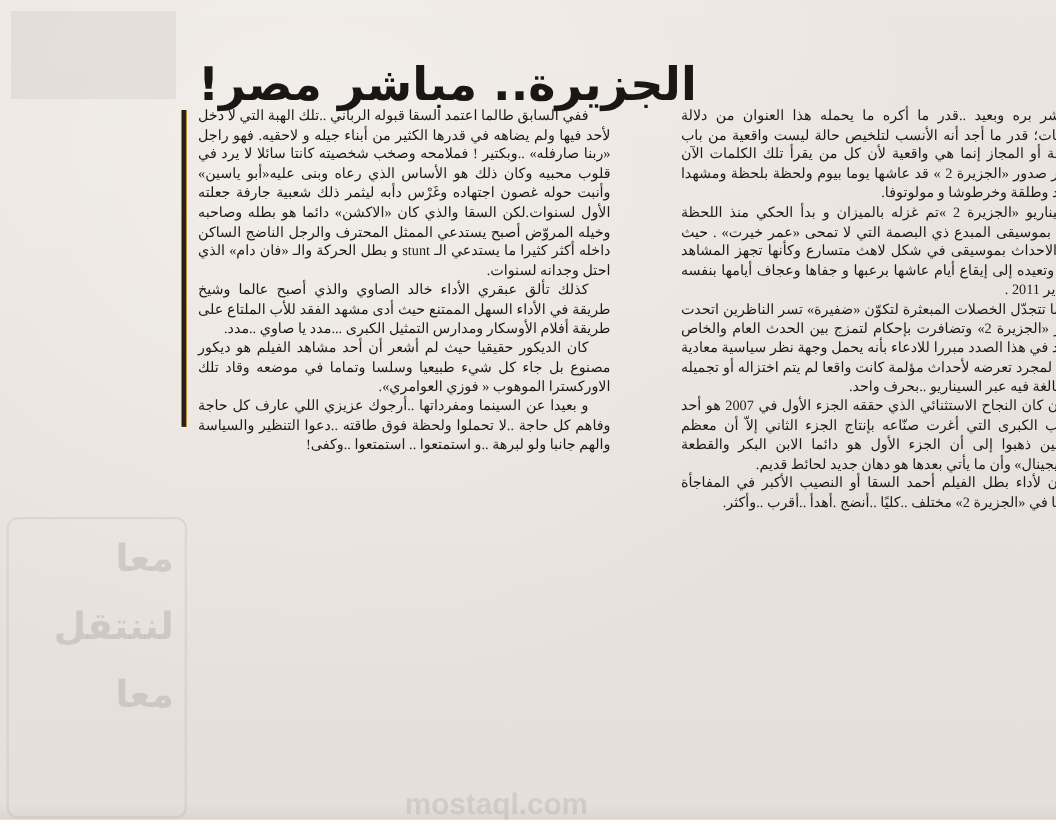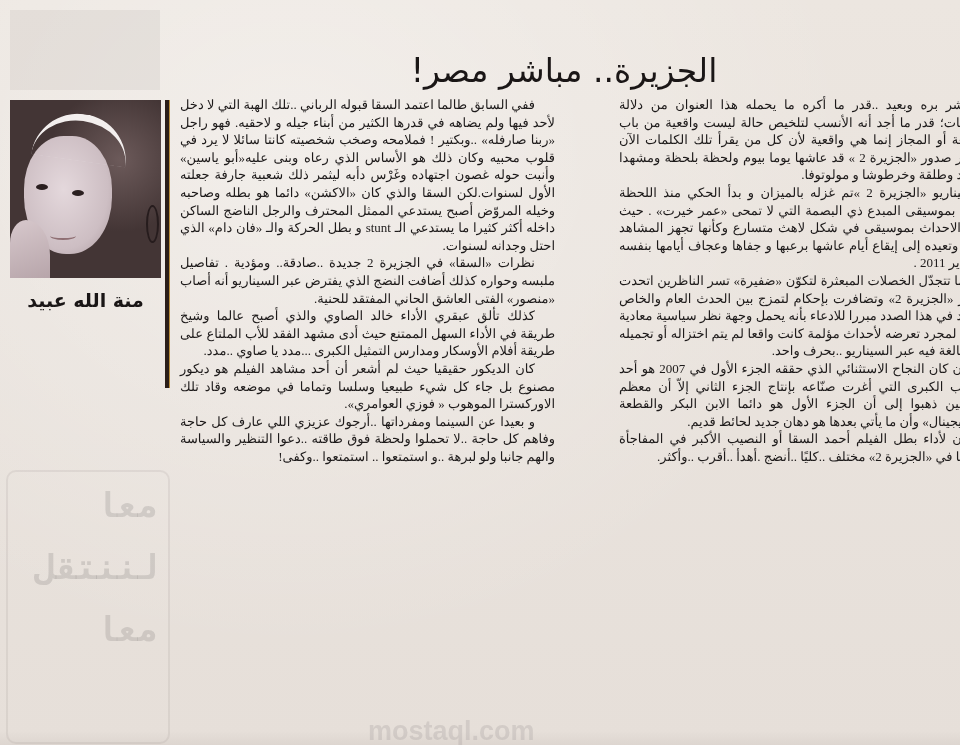--- a/index.html
+++ b/index.html
@@ -41,25 +41,25 @@
       left: 10px;
       width: 150px;
       height: 80px;
       background: rgba(150,140,135,0.12);
     }
     .headline {
       position: absolute;
       top: 28px;
       left: 180px;
       width: 768px;
-      text-align: center;
+      text-align: left;
       direction: rtl;
       font-family: "DejaVu Sans", sans-serif;
-      font-weight: normal;
-      font-size: 33px;
+      font-weight: bold;
+      font-size: 42px;
       line-height: 42px;
       color: #1a1616;
       letter-spacing: 0px;
     }
     .sidebar {
       position: absolute;
       left: 10px;
       top: 100px;
       width: 151px;
     }
@@ -150,21 +150,20 @@
     }
     .ghost-box .gl {
       direction: rtl;
       text-align: right;
       font-weight: bold;
       font-size: 34px;
       line-height: 52px;
       color: rgba(90,85,85,0.35);
       padding-right: 10px;
       margin-top: 10px;
-      font-family: Liberation Mono, monospace;
     }
     .rule {
       position: absolute;
       left: 165px;
       top: 100px;
       width: 4px;
       height: 288px;
       background: #2a1d18;
       box-shadow: 1px 0 0 #b58a3a;
     }
@@ -212,52 +211,39 @@
 </head>
 <body>
 
 <div class="paper">
 
   <div class="ghost-top-left"></div>
   <div class="ghost-top"></div>
 
   <h1 class="headline">الجزيرة.. مباشر مصر!</h1>
 
-  <div class="sidebar">
-    <div class="photo">
-      <div class="face"></div>
-      <div class="headband"></div>
-      <div class="eye l"></div>
-      <div class="eye r"></div>
-      <div class="mouth"></div>
-      <div class="hand"></div>
-      <div class="earring"></div>
-    </div>
-    <div class="author">منة الله عبيد</div>
-  </div>
 
   <div class="rule"></div>
 
   <div class="ghost-box">
     <div class="gl">معا</div>
     <div class="gl">لننتقل</div>
     <div class="gl">معا</div>
   </div>
 
   <div class="col col-right">
     <p>الشر بره وبعيد ..قدر ما أكره ما يحمله هذا العنوان من دلالة وتداعيات؛ قدر ما أجد أنه الأنسب لتلخيص حالة ليست واقعية من باب المبالغة أو المجاز إنما هي واقعية لأن كل من يقرأ تلك الكلمات الآن وعاصر صدور «الجزيرة 2 » قد عاشها يوما بيوم ولحظة بلحظة ومشهدا بمشهد وطلقة وخرطوشا و مولوتوفا.</p>
     <p>سيناريو «الجزيرة 2 »تم غزله بالميزان و بدأ الحكي منذ اللحظة الأولى بموسيقى المبدع ذي البصمة التي لا تمحى «عمر خيرت» . حيث بدأت الاحداث بموسيقى في شكل لاهث متسارع وكأنها تجهز المشاهد نفسيا وتعيده إلى إيقاع أيام عاشها برعبها و جفاها وعجاف أيامها بنفسه منذ يناير 2011 .</p>
     <p>كما تتجدّل الخصلات المبعثرة لتكوّن «ضفيرة» تسر الناظرين اتحدت عناصر «الجزيرة 2» وتضافرت بإحكام لتمزج بين الحدث العام والخاص ولا أجد في هذا الصدد مبررا للادعاء بأنه يحمل وجهة نظر سياسية معادية للثورة لمجرد تعرضه لأحداث مؤلمة كانت واقعا لم يتم اختزاله أو تجميله أو المبالغة فيه عبر السيناريو ..بحرف واحد.</p>
     <p>وإن كان النجاح الاستثنائي الذي حققه الجزء الأول في 2007 هو أحد الأسباب الكبرى التي أغرت صنّاعه بإنتاج الجزء الثاني إلاّ أن معظم المتابعين ذهبوا إلى أن الجزء الأول هو دائما الابن البكر والقطعة «الاوريجينال» وأن ما يأتي بعدها هو دهان جديد لحائط قديم.</p>
     <p>كان لأداء بطل الفيلم أحمد السقا أو النصيب الأكبر في المفاجأة فالسقا في «الجزيرة 2» مختلف ..كليًا ..أنضج .أهدأ ..أقرب ..وأكثر.</p>
   </div>
 
   <div class="col col-mid">
     <p>ففي السابق طالما اعتمد السقا قبوله الرباني ..تلك الهبة التي لا دخل لأحد فيها ولم يضاهه في قدرها الكثير من أبناء جيله و لاحقيه. فهو راجل «ربنا صارفله» ..وبكتير ! فملامحه وصخب شخصيته كانتا سائلا لا يرد في قلوب محبيه وكان ذلك هو الأساس الذي رعاه وبنى عليه«أبو ياسين» وأنبت حوله غصون اجتهاده وغَرْس دأبه ليثمر ذلك شعبية جارفة جعلته الأول لسنوات.لكن السقا والذي كان «الاكشن» دائما هو بطله وصاحبه وخيله المروّض أصبح يستدعي الممثل المحترف والرجل الناضج الساكن داخله أكثر كثيرا ما يستدعي الـ stunt و بطل الحركة والـ «فان دام» الذي احتل وجدانه لسنوات.</p>
-    <p>نظرات «السقا» في الجزيرة 2 جديدة ..صادقة.. ومؤدية . تفاصيل ملبسه وحواره كذلك أضافت النضج الذي يفترض عبر السيناريو أنه أصاب «منصور» الفتى العاشق الحاني المفتقد للحنية.</p>
     <p>كذلك تألق عبقري الأداء خالد الصاوي والذي أصبح عالما وشيخ طريقة في الأداء السهل الممتنع حيث أدى مشهد الفقد للأب الملتاع على طريقة أفلام الأوسكار ومدارس التمثيل الكبرى ...مدد يا صاوي ..مدد.</p>
     <p>كان الديكور حقيقيا حيث لم أشعر أن أحد مشاهد الفيلم هو ديكور مصنوع بل جاء كل شيء طبيعيا وسلسا وتماما في موضعه وقاد تلك الاوركسترا الموهوب « فوزي العوامري».</p>
     <p>و بعيدا عن السينما ومفرداتها ..أرجوك عزيزي اللي عارف كل حاجة وفاهم كل حاجة ..لا تحملوا ولحظة فوق طاقته ..دعوا التنظير والسياسة والهم جانبا ولو لبرهة ..و استمتعوا .. استمتعوا ..وكفى!</p>
   </div>
 
   <div class="watermark">mostaql.com</div>
   <div class="bottom-fade"></div>
 </div>
 
 </body></html>

